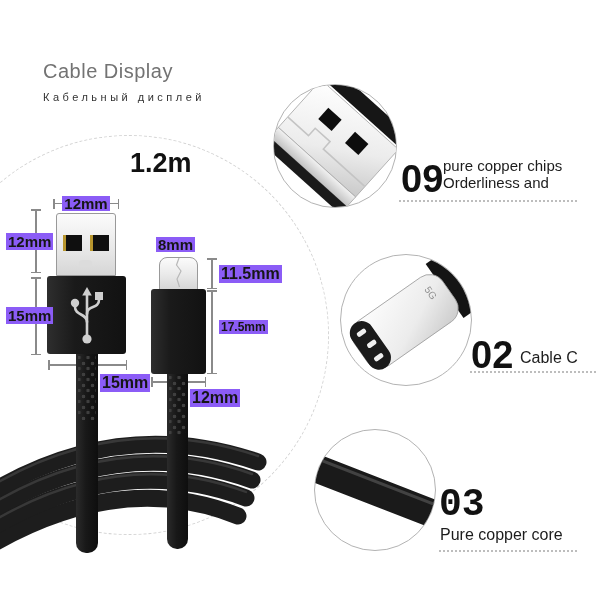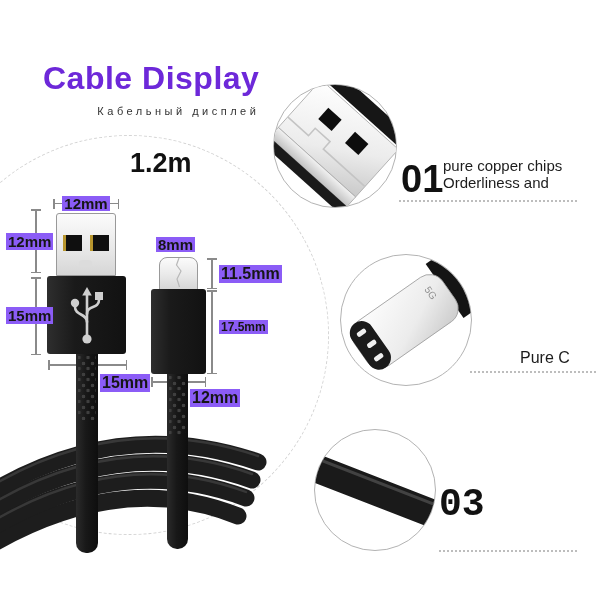--- a/index.html
+++ b/index.html
@@ -3,21 +3,21 @@
 <meta charset="utf-8">
 <style>
   * { margin:0; padding:0; box-sizing:border-box; }
   html,body { background:#fff; }
   #canvas {
     position:relative; width:600px; height:600px; background:#ffffff;
     font-family:"Liberation Sans", sans-serif; overflow:hidden; color:#141414;
   }
   .abs { position:absolute; }
   
-  .title { font-size:32px; font-weight:bold; color:#6d28d9; letter-spacing:0.5px; }
+  .title { font-size:20px; font-weight:normal; color:#737373; letter-spacing:0.5px; }
   .subtitle { font-size:11px; color:#333; letter-spacing:3.5px; white-space:nowrap;text-align:right; }
   
   .dashed-circle { border:1.5px dashed #d4d4d4; border-radius:50%; z-index:0; }
   
   .len-label { font-size:27px; font-weight:bold; color:#111; }
   .mlabel { font-size:15px; font-weight:bold; color:#161616; line-height:1;
             white-space:nowrap; background:#8b5cf6; padding:1px 2px; z-index:4; }
   .hmeasure { display:flex; align-items:center; height:11px; z-index:1; }
   .hmeasure .seg { flex:1; height:1.5px; background:#8a8a8a; }
   .hmeasure .tickv { width:1.5px; height:10px; background:#8a8a8a; }
@@ -185,45 +185,47 @@
         <rect x="6" y="4" width="104" height="16" fill="#161616"></rect>
         <rect x="6" y="22" width="104" height="64" fill="url(#mg1)" stroke="#a8a8a8" stroke-width="0.8"></rect>
         <rect x="30" y="38" width="18" height="15" fill="#0d0d0d"></rect>
         <rect x="66" y="38" width="18" height="15" fill="#0d0d0d"></rect>
         <path d="M6 72 H34 V62 H54 V72 H110" stroke="#c4c4c4" stroke-width="1.6" fill="none"></path>
         <rect x="6" y="86" width="104" height="13" fill="url(#mg2)" stroke="#a8a8a8" stroke-width="0.8"></rect>
         <rect x="6" y="99" width="104" height="10" fill="#1a1a1a"></rect>
       </g>
     </svg>
   </div>
-  <div class="abs feat-number" style="left:401px; top:160px;">01</div>
+  <div class="abs feat-number" style="left:401px; top:160px;">09</div>
   <div class="abs feat-text" style="left:443px; top:157px;">
     <div>pure copper chips</div>
     <div>Orderliness and</div>
   </div>
   <div class="abs dotted-div" style="left:399px; top:200px; width:178px;"></div>
 
   <div class="abs photo-circle" style="left:340px; top:254px; width:132px; height:132px;">
     <svg width="132" height="132" viewBox="0 0 132 132">
       <g transform="rotate(-35 66 66)">
         <rect x="114" y="30" width="46" height="66" fill="#141414"></rect>
         <rect x="10" y="38" width="108" height="54" rx="16" fill="url(#mg1)" stroke="#9c9c9c" stroke-width="0.8"></rect>
         <rect x="10" y="38" width="24" height="54" rx="12" fill="#1b1b1b"></rect>
         <rect x="17" y="47" width="10" height="5" rx="2" fill="#f0f0f0"></rect>
         <rect x="19" y="62" width="10" height="5" rx="2" fill="#f0f0f0"></rect>
         <rect x="17" y="77" width="10" height="5" rx="2" fill="#f0f0f0"></rect>
         <text x="100" y="56" font-size="10" fill="#8f8f8f" font-family="Liberation Sans, sans-serif" transform="rotate(90 102 52)">5G</text>
       </g>
     </svg>
   </div>
-  <div class="abs feat-text-inline" style="left:520px; top:349px;">Pure C</div>
+  <div class="abs feat-number" style="left:471px; top:336px;">02</div>
+  <div class="abs feat-text-inline" style="left:520px; top:349px;">Cable C</div>
   <div class="abs dotted-div" style="left:470px; top:371px; width:126px;"></div>
 
   <div class="abs photo-circle" style="left:314px; top:429px; width:122px; height:122px;">
     <svg width="122" height="122" viewBox="0 0 122 122">
       <line x1="-10" y1="34" x2="134" y2="90" stroke="#1a1a1a" stroke-width="28" stroke-linecap="round"></line>
       <line x1="-10" y1="24" x2="134" y2="80" stroke="#545454" stroke-width="3" opacity="0.7"></line>
     </svg>
   </div>
   <div class="abs feat-number" style="left:439px; top:486px;font-family:Liberation Mono, monospace;">03</div>
+  <div class="abs feat-text-inline" style="left:440px; top:526px;">Pure copper core</div>
   <div class="abs dotted-div" style="left:439px; top:550px; width:138px;"></div>
 
 </div>
 
 </body></html>

